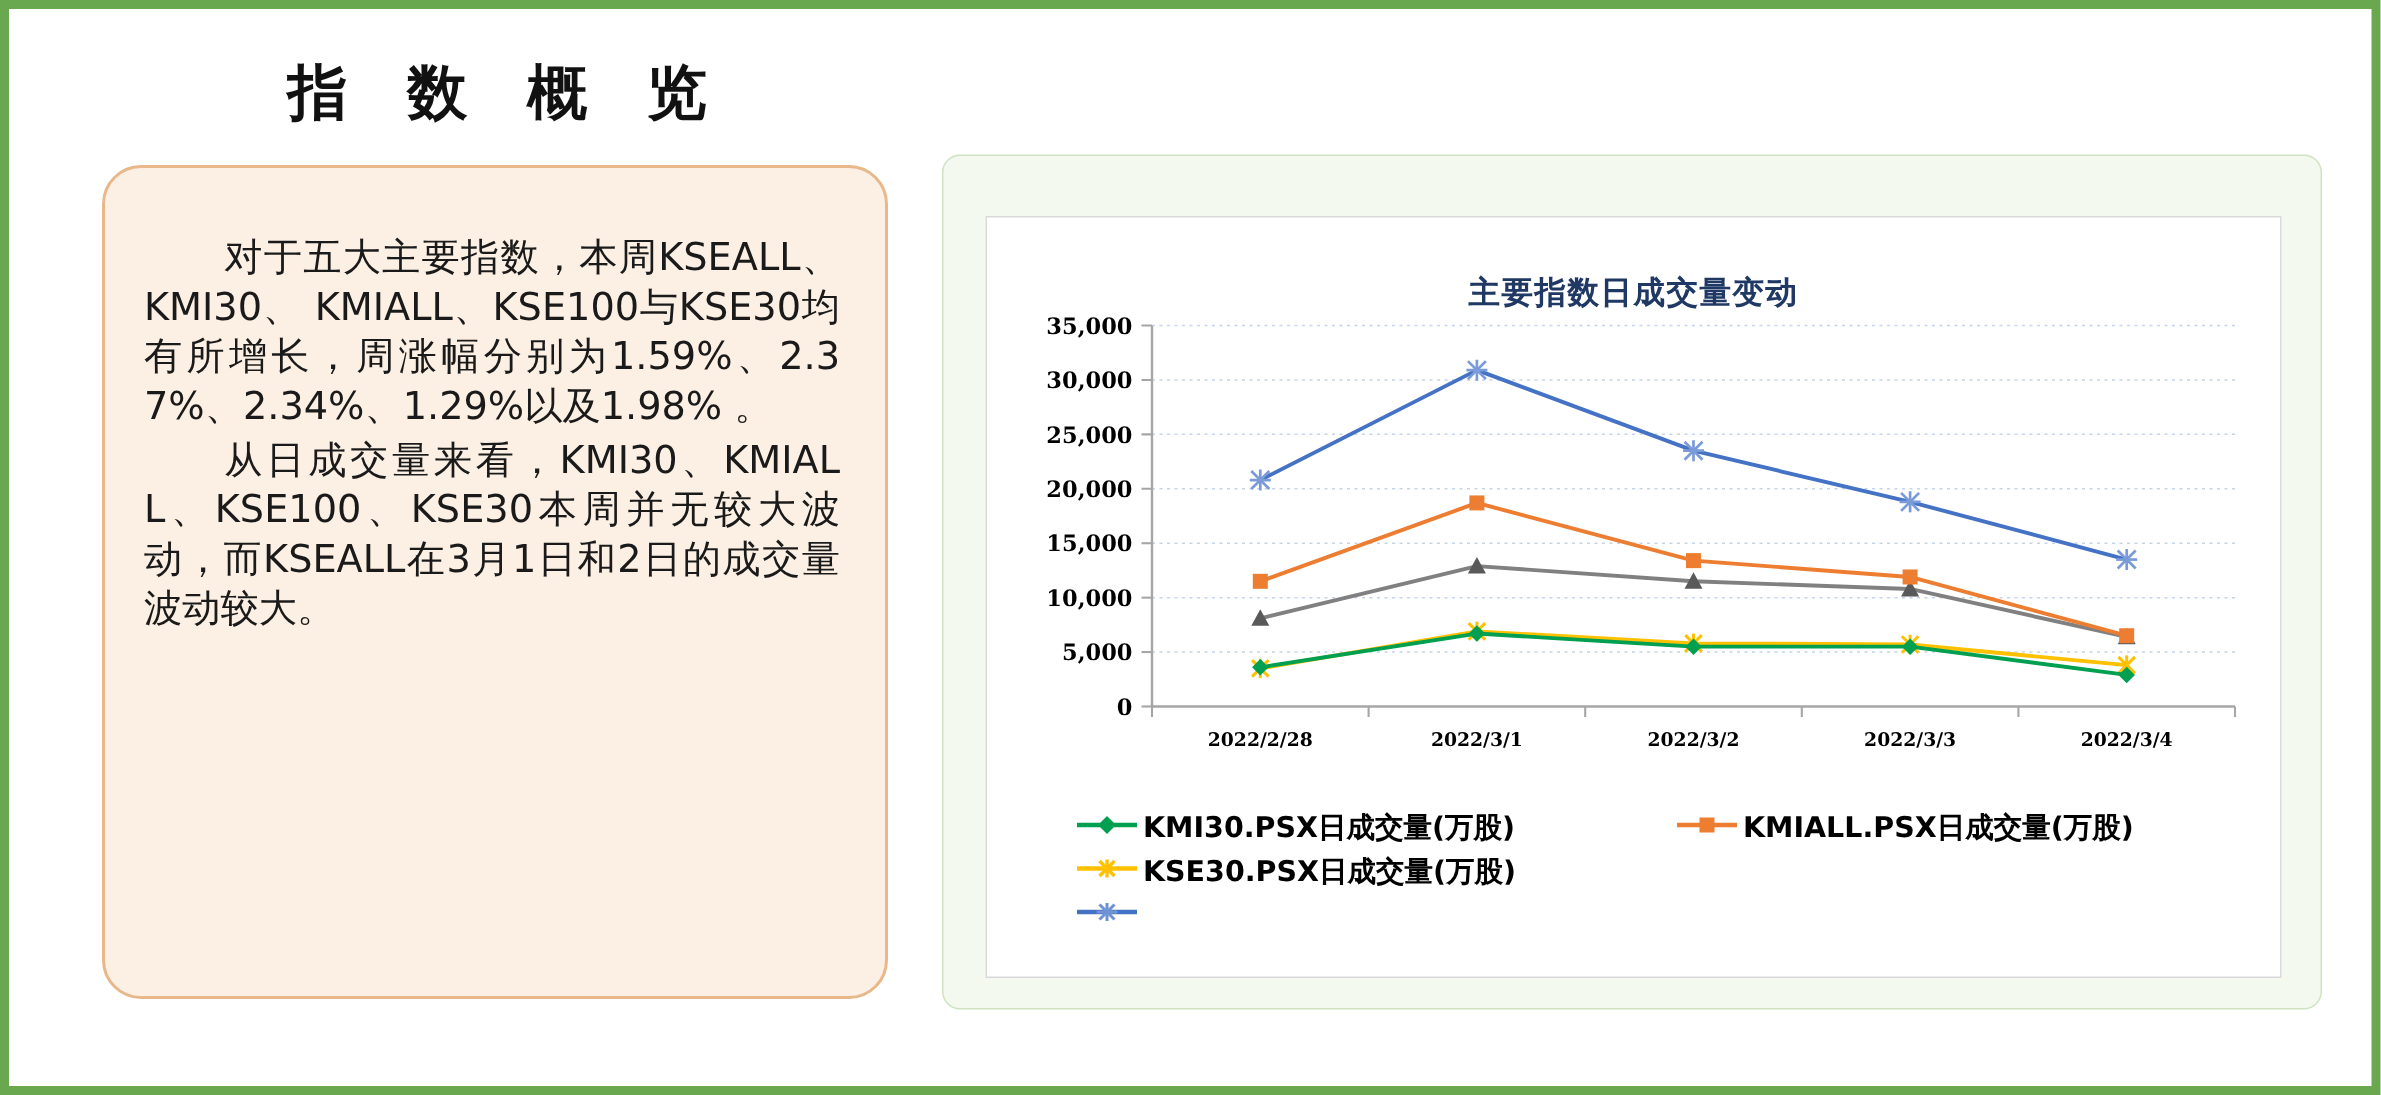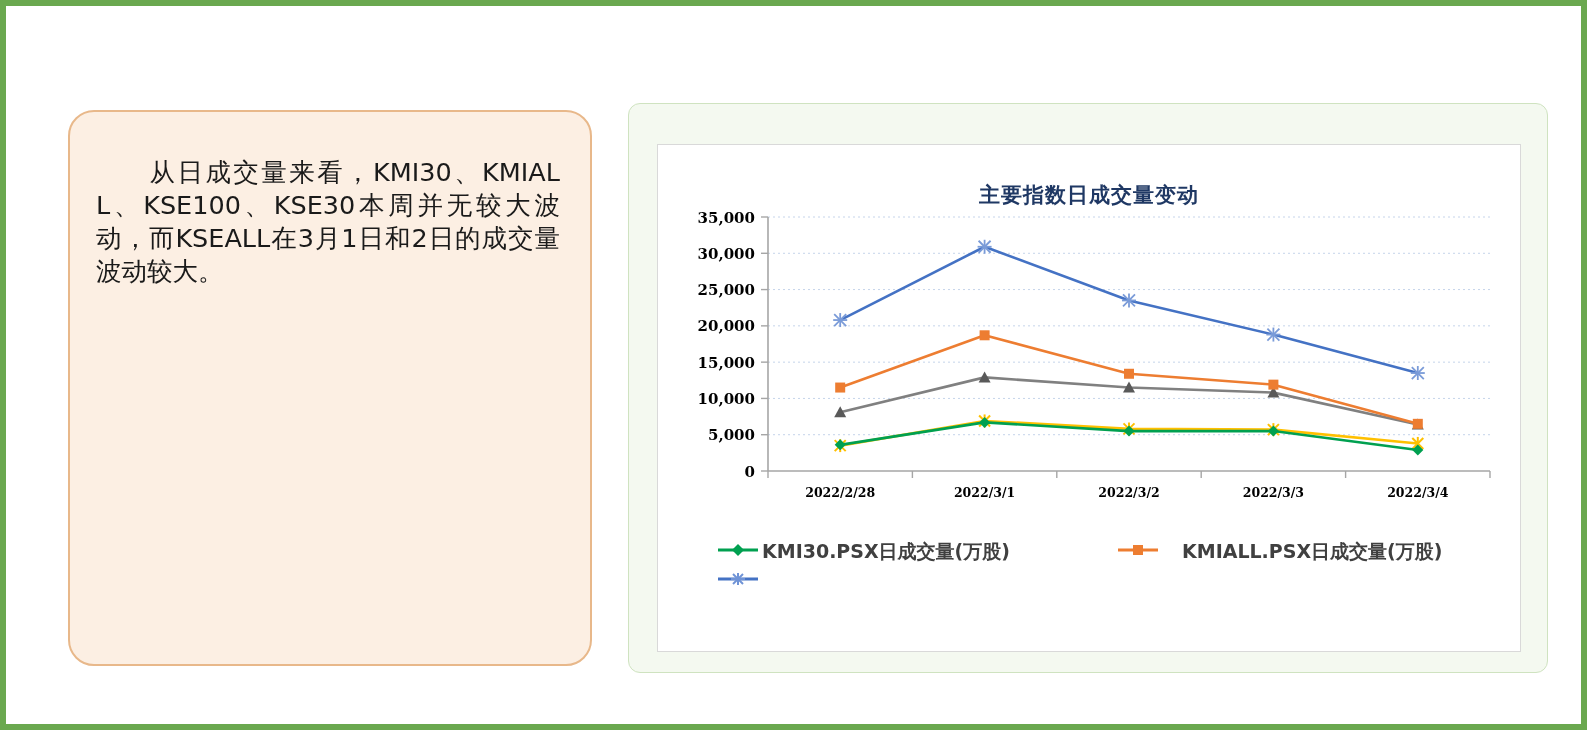--- a/index.html
+++ b/index.html
@@ -110,40 +110,42 @@
     left: 58px; top: 392px;
     width: 790px;
   }
   .legend-row { display: flex; }
   .legend-item {
     display: flex;
     align-items: center;
     height: 29px;
   }
   .legend-item.col1 { width: 400px; }
-  .legend-item.col2 { width: 380px; gap: 20px; }
+  .legend-item.col2 { width: 380px; }
   .legend-swatch { flex: 0 0 auto; margin-right: 2px; }
   .legend-text {
     font-family: "DejaVu Sans", sans-serif;
     font-size: 19px;
     font-weight: 700;
-    color: #404040;
+    color: #000000;
     white-space: nowrap;
   }
 </style>
 </head>
 <body>
 
 <div id="page">
 
   <div id="left-col">
 
+    <div id="slide-title">指 数 概 览</div>
 
     <div id="text-card">
       <div id="text-body">
+        <p>对于五大主要指数，本周KSEALL、KMI30、 KMIALL、KSE100与KSE30均有所增长，周涨幅分别为1.59%、2.37%、2.34%、1.29%以及1.98% 。</p>
         <p>从日成交量来看，KMI30、KMIALL、KSE100、KSE30本周并无较大波动，而KSEALL在3月1日和2日的成交量波动较大。</p>
       </div>
     </div>
   </div>
 
   <div id="chart-frame">
     <div id="chart-inner">
 
       <div id="chart-title">主要指数日成交量变动</div>
 
@@ -329,20 +331,33 @@
               <svg width="44" height="18" viewBox="0 0 44 18">
                 <line x1="2" y1="9" x2="42" y2="9" stroke="#ed7d31" stroke-width="3"></line>
                 <rect x="17" y="4" width="10" height="10" fill="#ed7d31"></rect>
               </svg>
             </span>
             <span class="legend-text">KMIALL.PSX日成交量(万股)</span>
           </div>
         </div>
 
         <div class="legend-row">
+          <div class="legend-item col2">
+            <span class="legend-swatch">
+              <svg width="44" height="18" viewBox="0 0 44 18">
+                <line x1="2" y1="9" x2="42" y2="9" stroke="#ffc000" stroke-width="3"></line>
+                <g stroke="#ffc000" stroke-width="2.2">
+                  <line x1="17" y1="4" x2="27" y2="14"></line>
+                  <line x1="27" y1="4" x2="17" y2="14"></line>
+                  <line x1="22" y1="3" x2="22" y2="15"></line>
+                </g>
+              </svg>
+            </span>
+            <span class="legend-text">KSE30.PSX日成交量(万股)</span>
+          </div>
         </div>
 
         <div class="legend-row">
           <div class="legend-item col1">
             <span class="legend-swatch">
               <svg width="44" height="18" viewBox="0 0 44 18">
                 <line x1="2" y1="9" x2="42" y2="9" stroke="#4472c4" stroke-width="3"></line>
                 <g stroke="#6f93d6" stroke-width="2">
                   <line x1="17" y1="4" x2="27" y2="14"></line>
                   <line x1="27" y1="4" x2="17" y2="14"></line>

